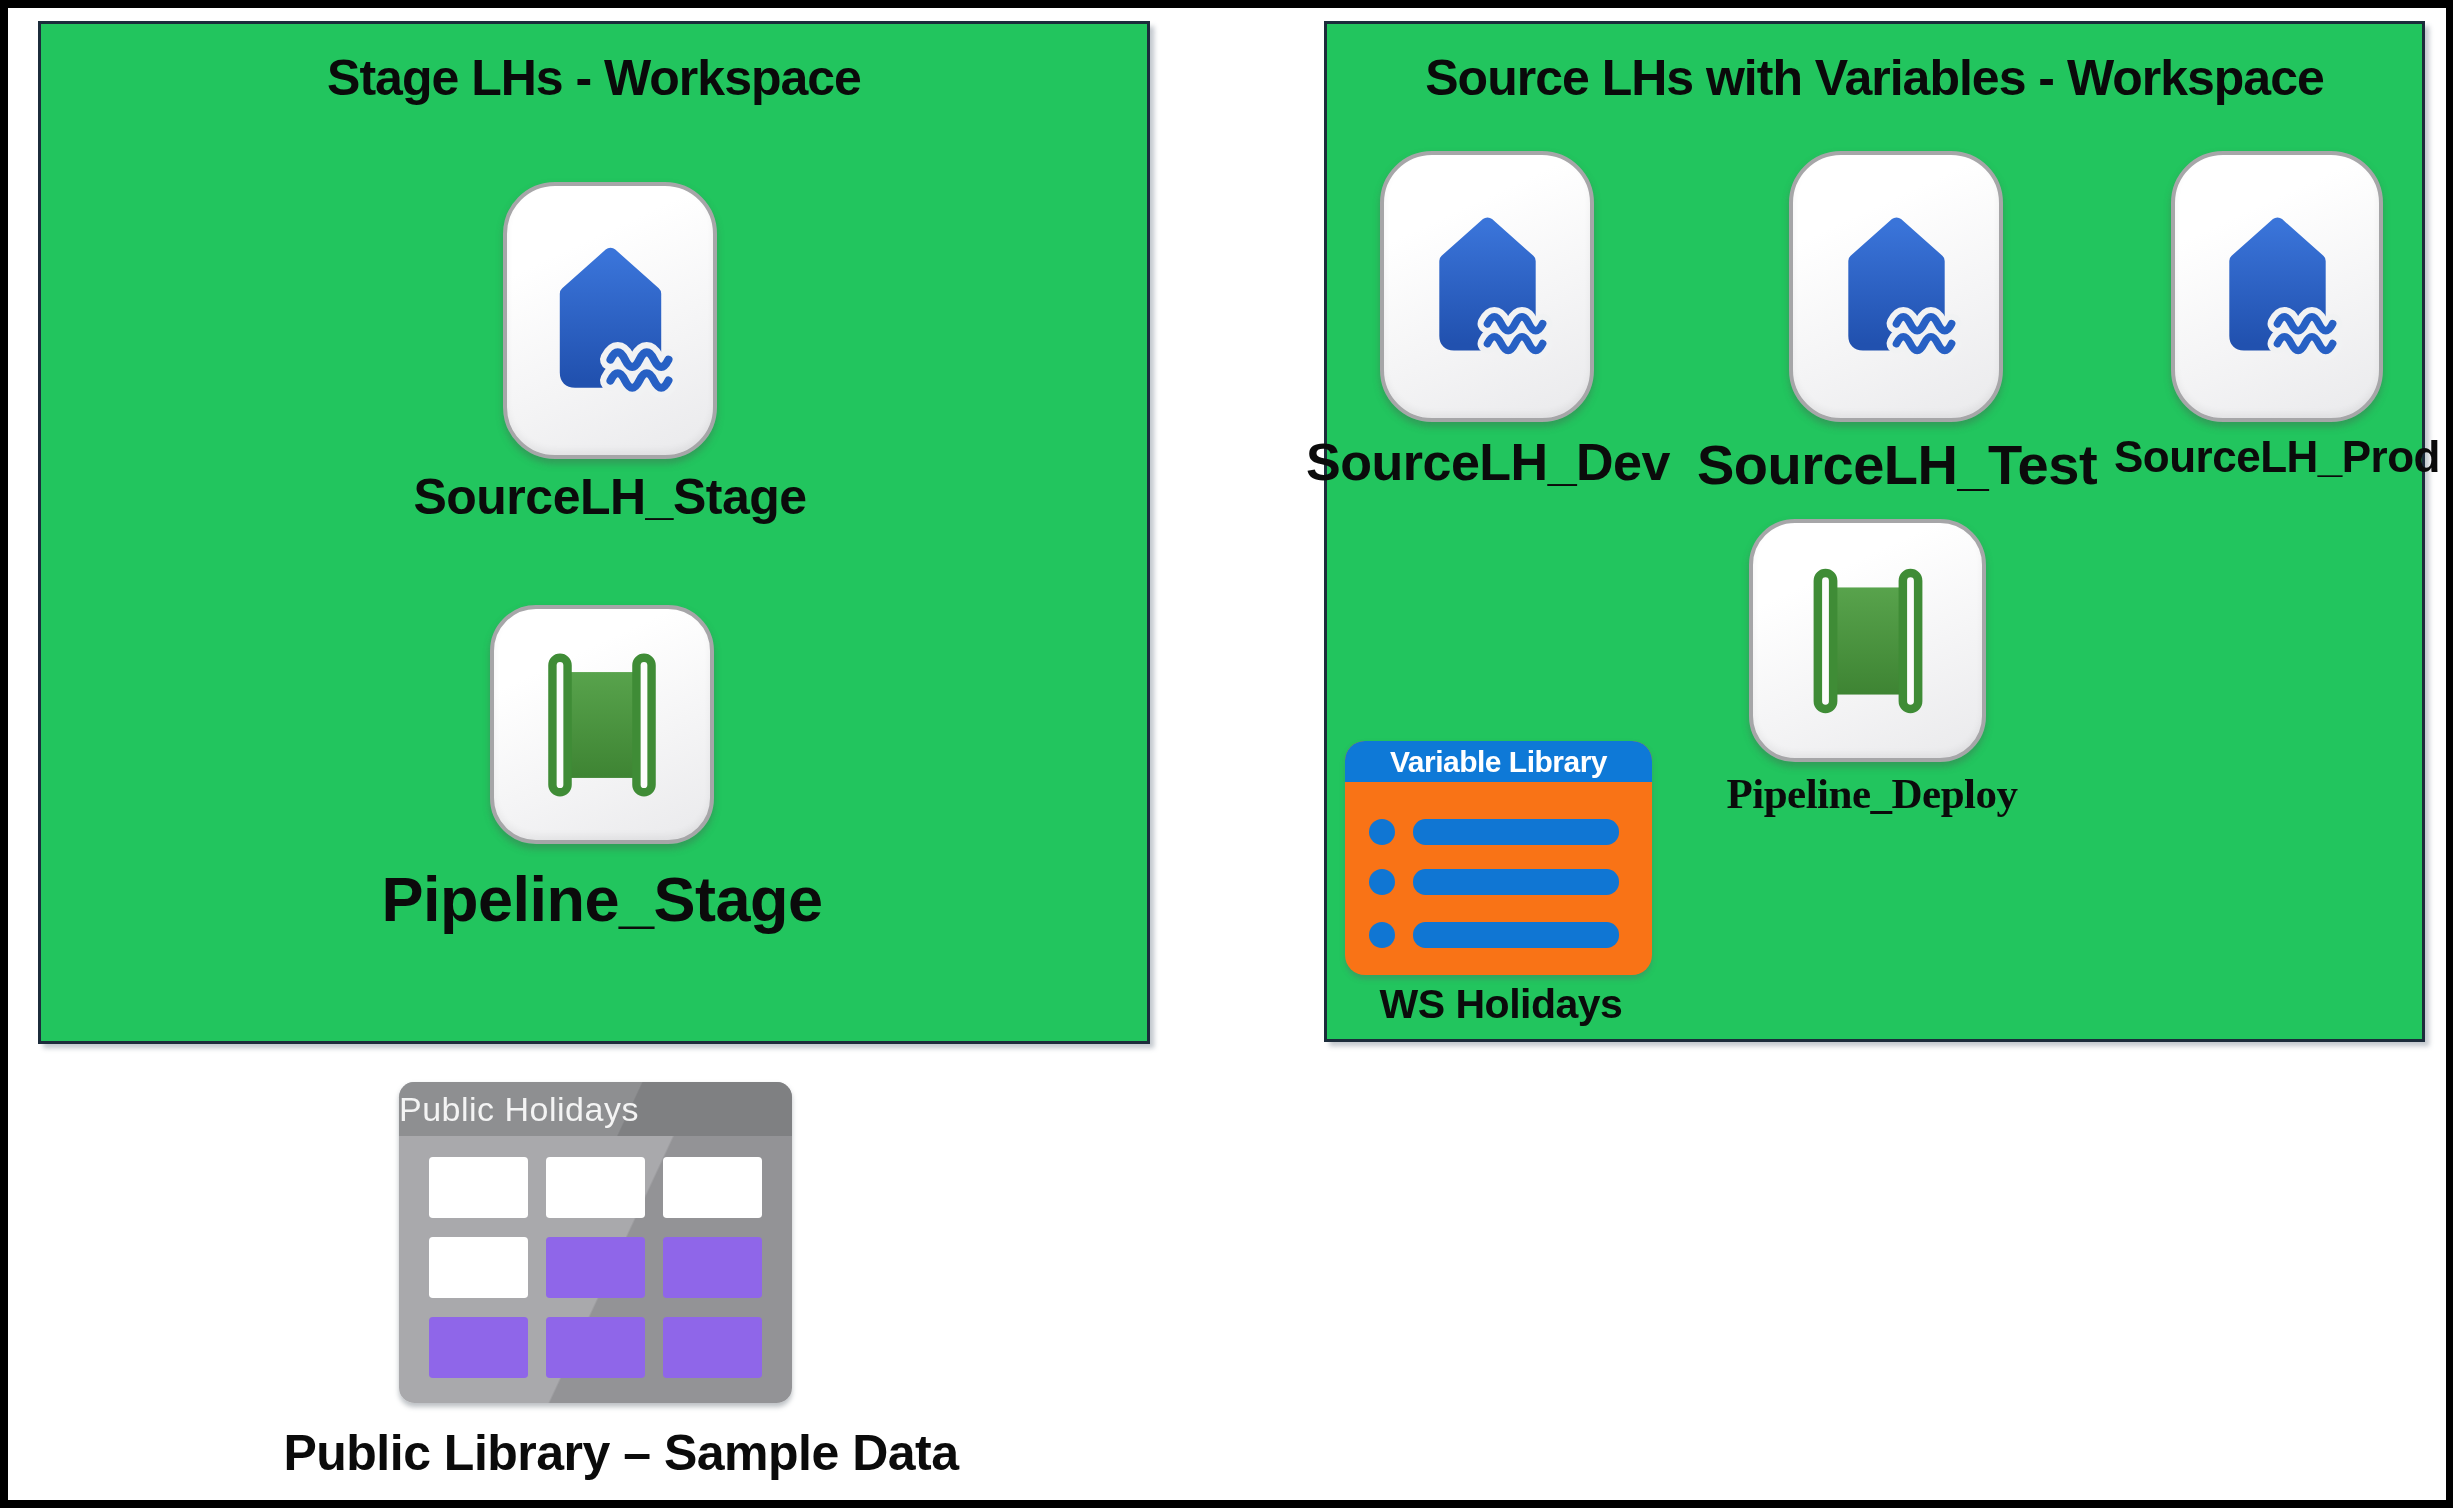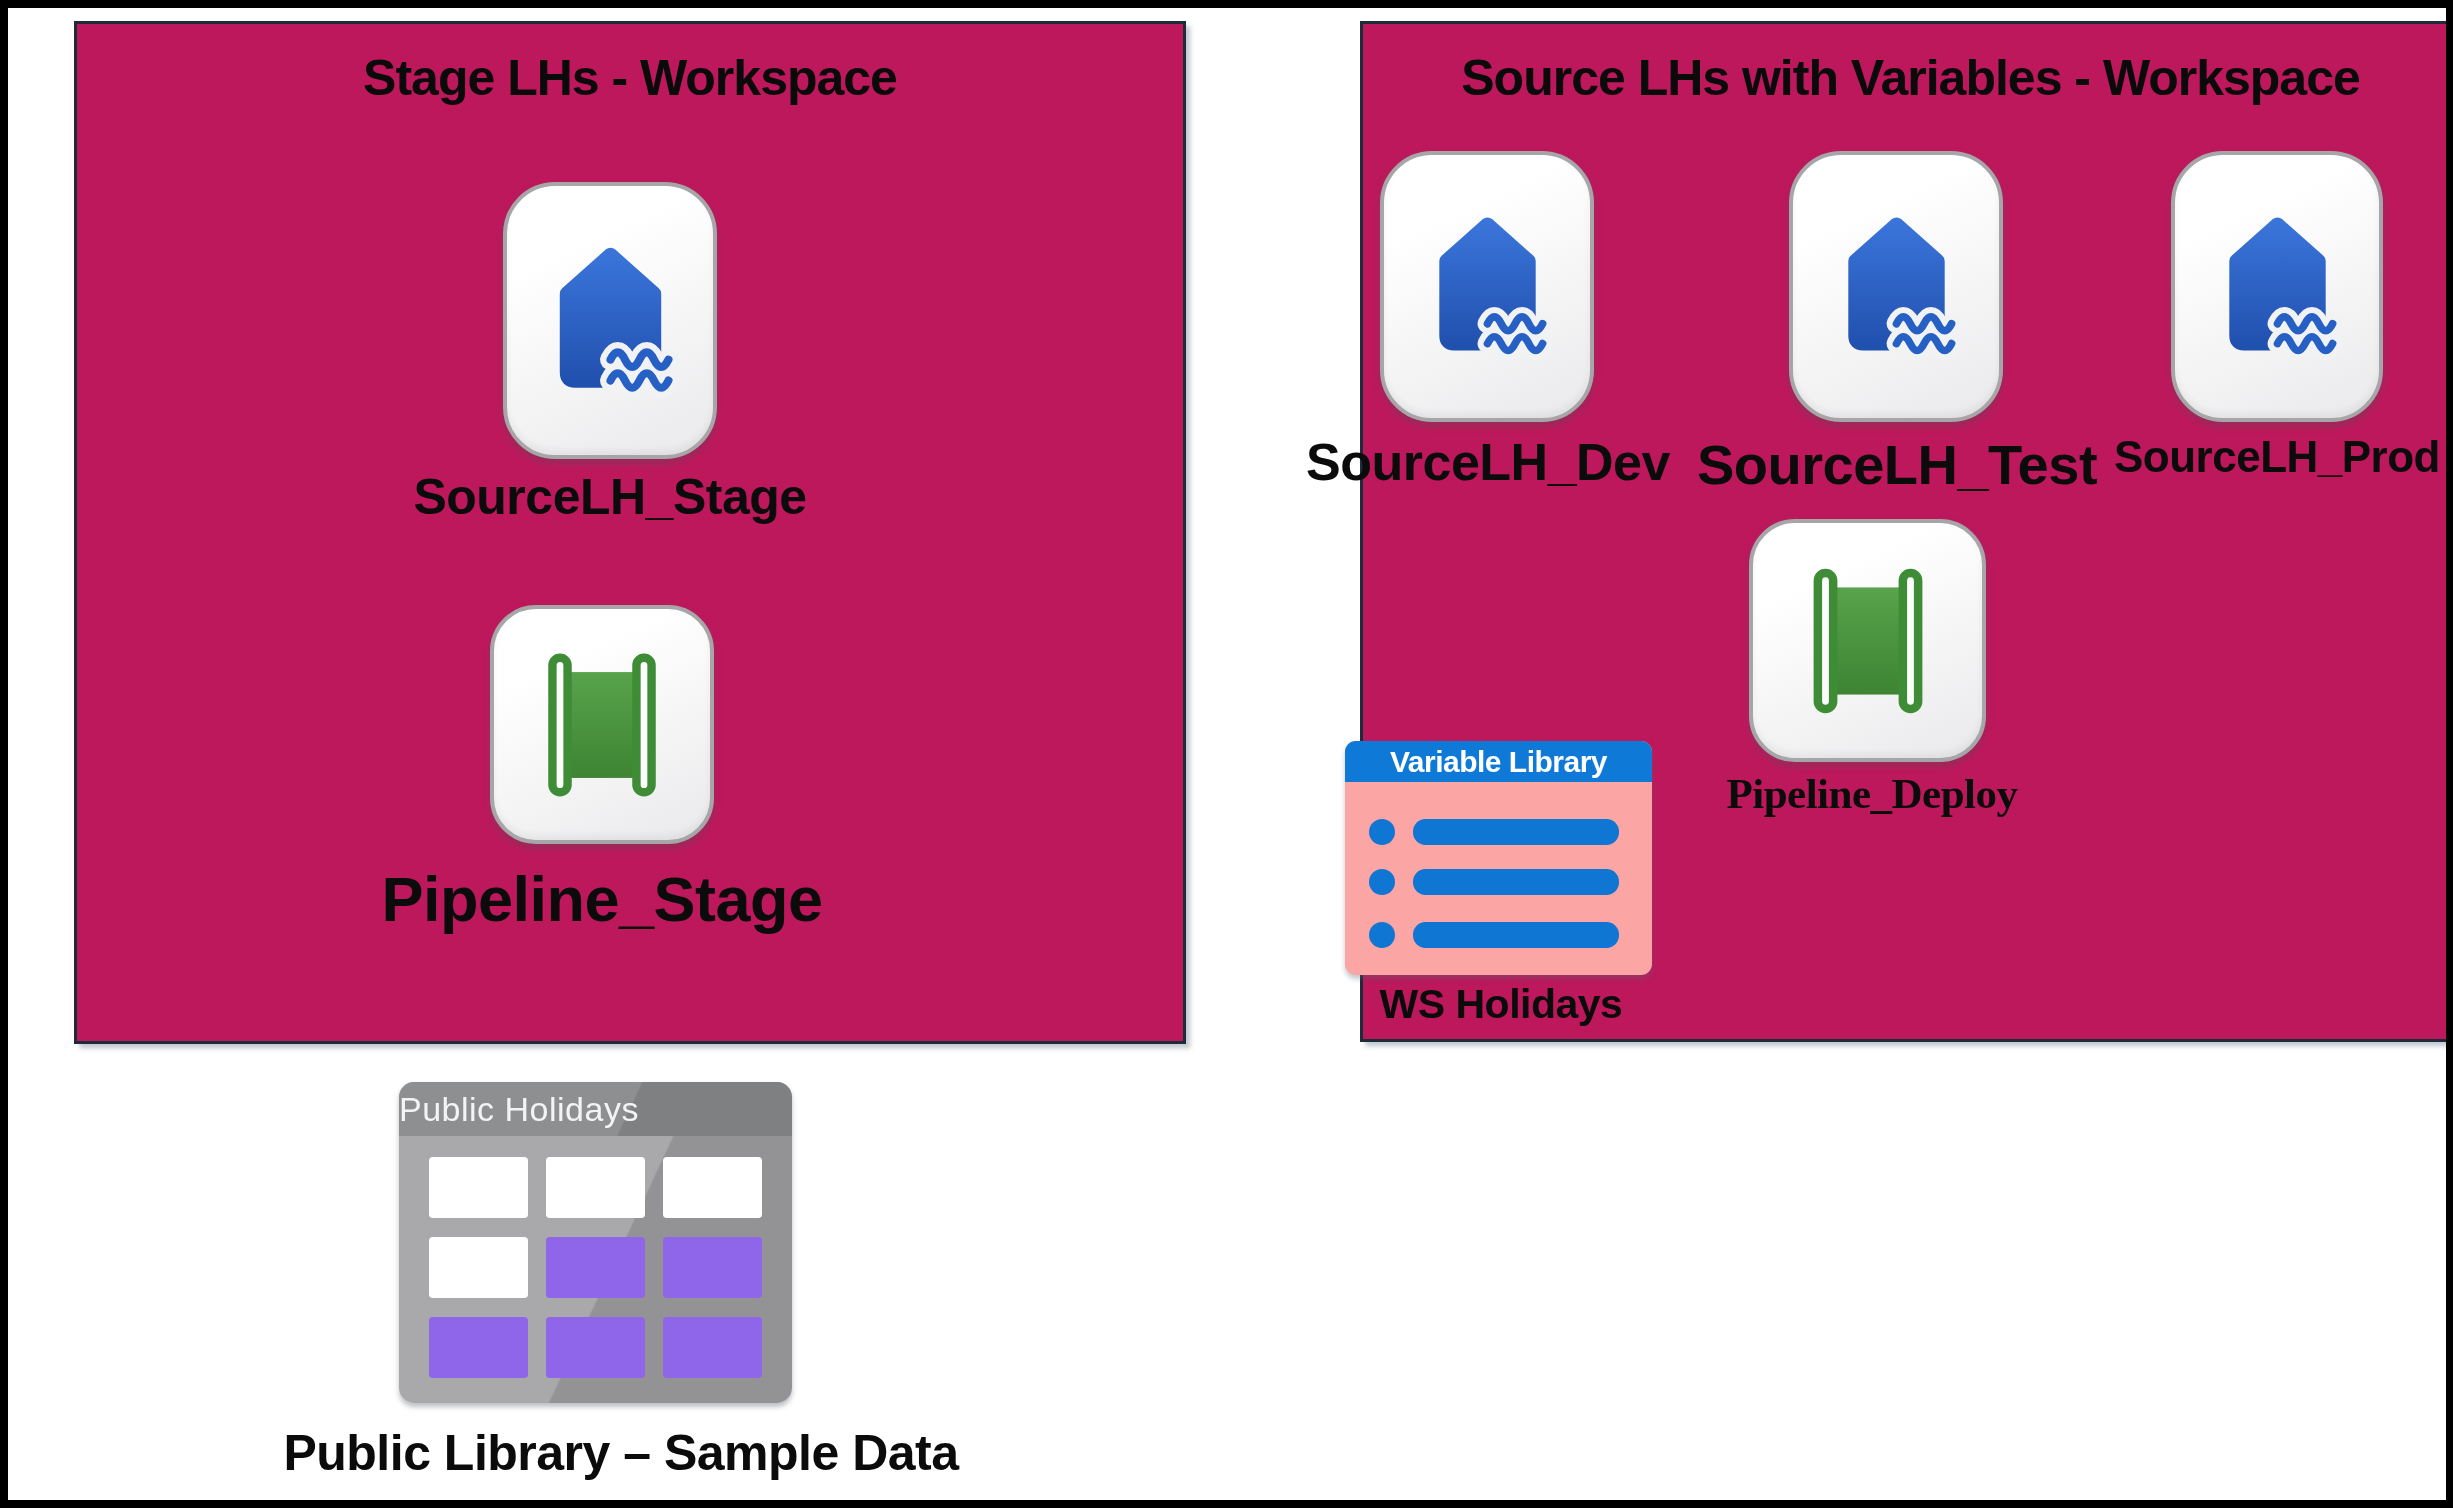--- a/index.html
+++ b/index.html
@@ -6,22 +6,22 @@
   body{
     width:2454px;height:1508px;position:relative;background:#ffffff;
     font-family:"Liberation Sans",sans-serif;overflow:hidden;
   }
   .outer-frame{
     position:absolute;inset:0;border:8.6px solid #000;box-sizing:border-box;
     pointer-events:none;z-index:50;
   }
   
   .ws-box{
-    position:absolute;background:#be185d;border:3.8px solid #1c2c3b;
-    box-sizing:border-box;box-shadow:4.8px 4.8px 4.8px rgba(120,130,145,.45);margin-left:36px;
+    position:absolute;background:#22c55e;border:3.8px solid #1c2c3b;
+    box-sizing:border-box;box-shadow:4.8px 4.8px 4.8px rgba(120,130,145,.45);
   }
   .ws-box.stage{left:38px;top:21px;width:1112px;height:1023px;}
   .ws-box.source{left:1324px;top:21px;width:1101px;height:1021px;}
   .ws-title{
     position:absolute;top:25px;left:0;right:0;text-align:center;
     font-size:50px;font-weight:700;color:#0a0a0a;letter-spacing:-1px;
   }
   
   .tile{
     position:absolute;box-sizing:border-box;
@@ -48,21 +48,21 @@
   .lbl-pl-stage {left:315px;top:863px;font-size:63px;}
   .lbl-lh-dev   {left:1201px;top:432px;font-size:52px;}
   .lbl-lh-test  {left:1610px;top:432px;font-size:56px;}
   .lbl-lh-prod  {left:1990px;top:432px;font-size:44px;}
   .lbl-pl-deploy{left:1585px;top:769px;font-size:43px;font-family:Liberation Serif, serif;}
   .lbl-ws-vars  {left:1214px;top:981px;font-size:41px;}
   .lbl-ph       {left:191px;top:1424px;width:860px;font-size:50px;}
   
   .varlib{
     position:absolute;left:1345px;top:741px;width:307px;height:234px;
-    border-radius:11px;background:#fca5a5;overflow:hidden;
+    border-radius:20px;background:#f97316;overflow:hidden;
     box-shadow:0 3.8px 5.7px rgba(90,100,110,.35);
   }
   .varlib-header{
     height:41px;background:#0e79d7;color:#ffffff;text-align:center;
     font-size:30px;font-weight:700;line-height:41px;letter-spacing:-0.5px;
   }
   .var-row{position:absolute;left:24px;height:26px;}
   .var-row.r1{top:78px;} .var-row.r2{top:128px;} .var-row.r3{top:181px;}
   .var-dot{
     position:absolute;left:0;top:0;width:26px;height:26px;border-radius:50%;

